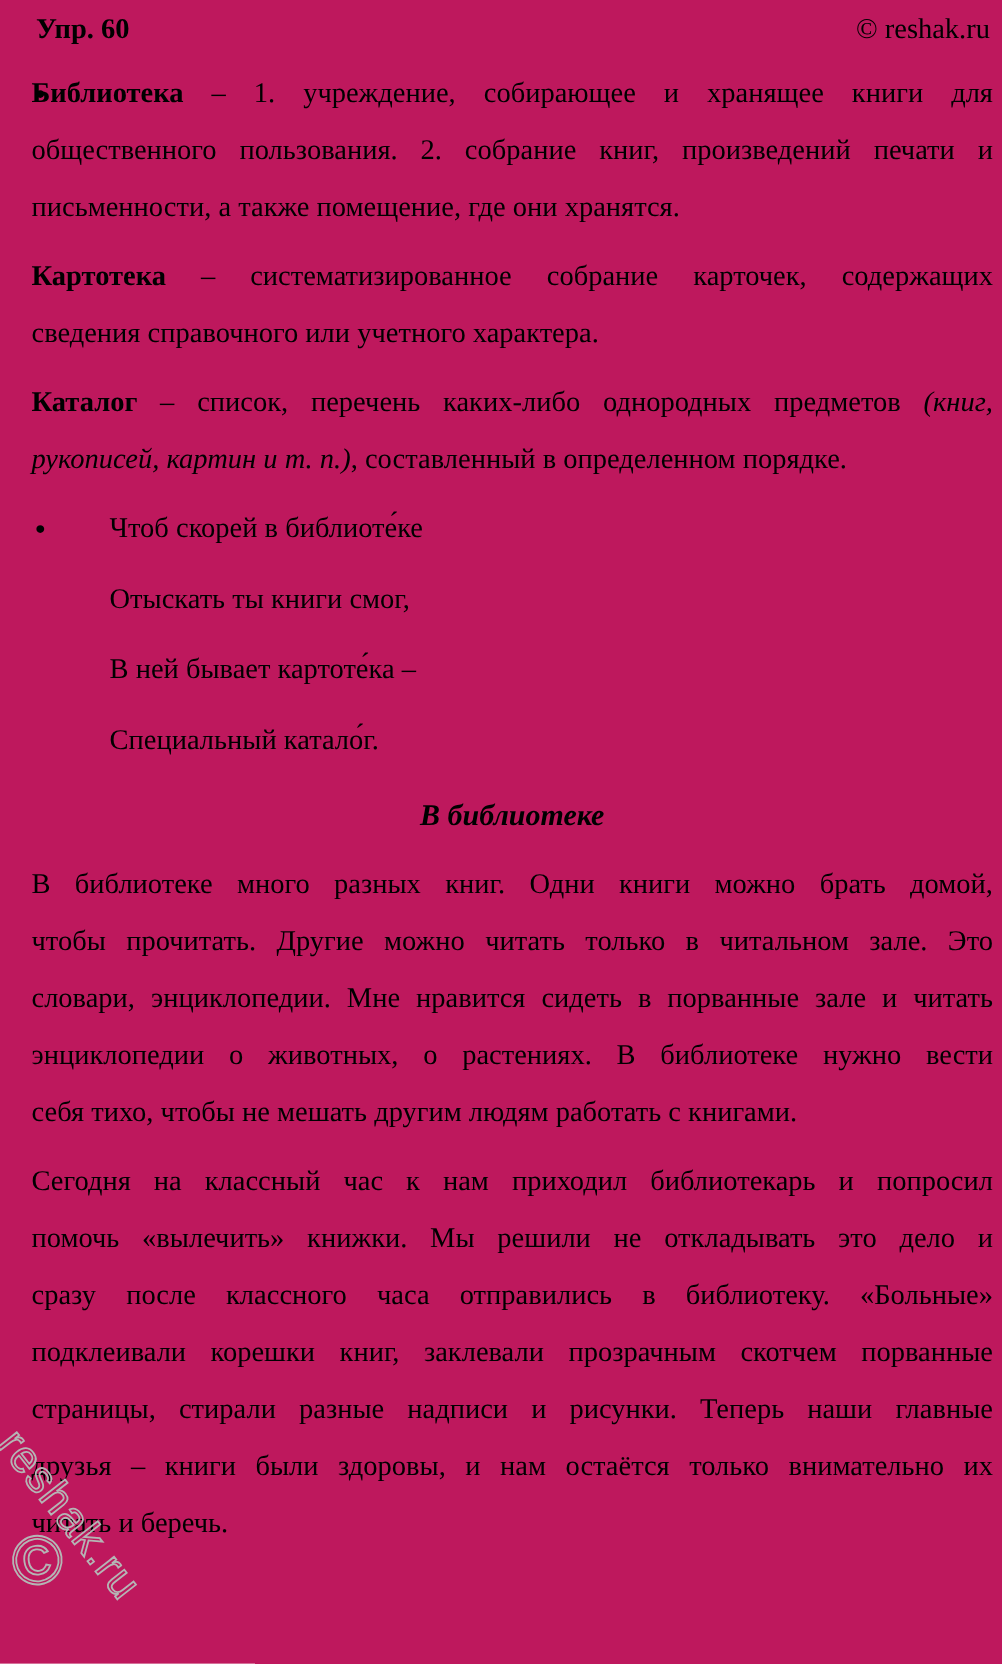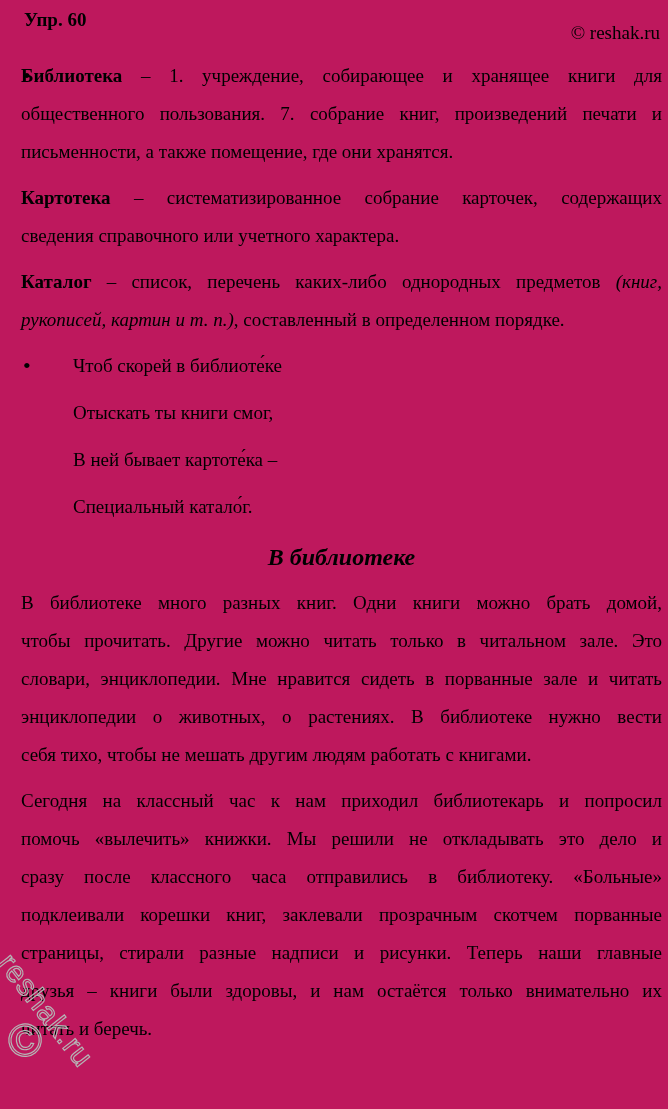--- a/index.html
+++ b/index.html
@@ -14,39 +14,39 @@
     position: relative;
     width: 668px; height: 1109px;
     padding: 6px 6px 0 21px;
     background: #be185d;
   }
   .header {
     display: flex; justify-content: space-between; align-items: flex-start;
     line-height: 28px; margin-bottom: 10px;
   }
   .ex { font-weight: bold; padding-left: 3px; }
-  .cr { padding-right: 2px; margin-top: 13px; }
+  .cr { padding-right: 2px; }
   .para { margin-bottom: 8px; position: relative; }
   .line {
     line-height: 38px;
     text-align: justify;
     text-align-last: justify;
   }
   .line.last { text-align: center; text-align-last: left; }
   .indent-first .line:first-child { text-indent: 52px; }
   .bullet {
     position: absolute; left: 2px; top: 0;
     line-height: 38px; font-size: 22px;
   }
   .poem { padding-left: 52px; margin-bottom: 12px; }
   .poem .line { text-align: center; text-align-last: left; margin-bottom: 9px; }
   .heading {
     text-align: center;
     font-weight: bold; font-style: italic;
-    font-size: 24px; line-height: 38px;
+    font-size: 20px; line-height: 38px;
     margin: 0 0 8px 0;
   }
   
   .watermark {
     position: absolute; left: 0; top: 935px;
     width: 170px; height: 174px;
     pointer-events: none; z-index: 5;
   }
   .wm-text {
     position: absolute; left: 18px; top: 12px;
@@ -71,21 +71,21 @@
 <div class="page">
 
   <div class="header">
     <div class="ex">Упр. 60</div>
     <div class="cr">© reshak.ru</div>
   </div>
 
   <div class="para bulleted indent-first">
     <span class="bullet">•</span>
   <div class="line"><b>Библиотека</b> – 1. учреждение, собирающее и хранящее книги для</div>
-      <div class="line">общественного пользования. 7. собрание книг, произведений печати и</div>
+      <div class="line">общественного пользования. 2. собрание книг, произведений печати и</div>
       <div class="line last">письменности, а также помещение, где они хранятся.</div>
     </div>
 
   <div class="para">
       <div class="line"><b>Картотека</b> – систематизированное собрание карточек, содержащих</div>
       <div class="line last">сведения справочного или учетного характера.</div>
     </div>
 
   <div class="para">
       <div class="line"><b>Каталог</b> – список, перечень каких-либо однородных предметов <i>(книг,</i></div>

